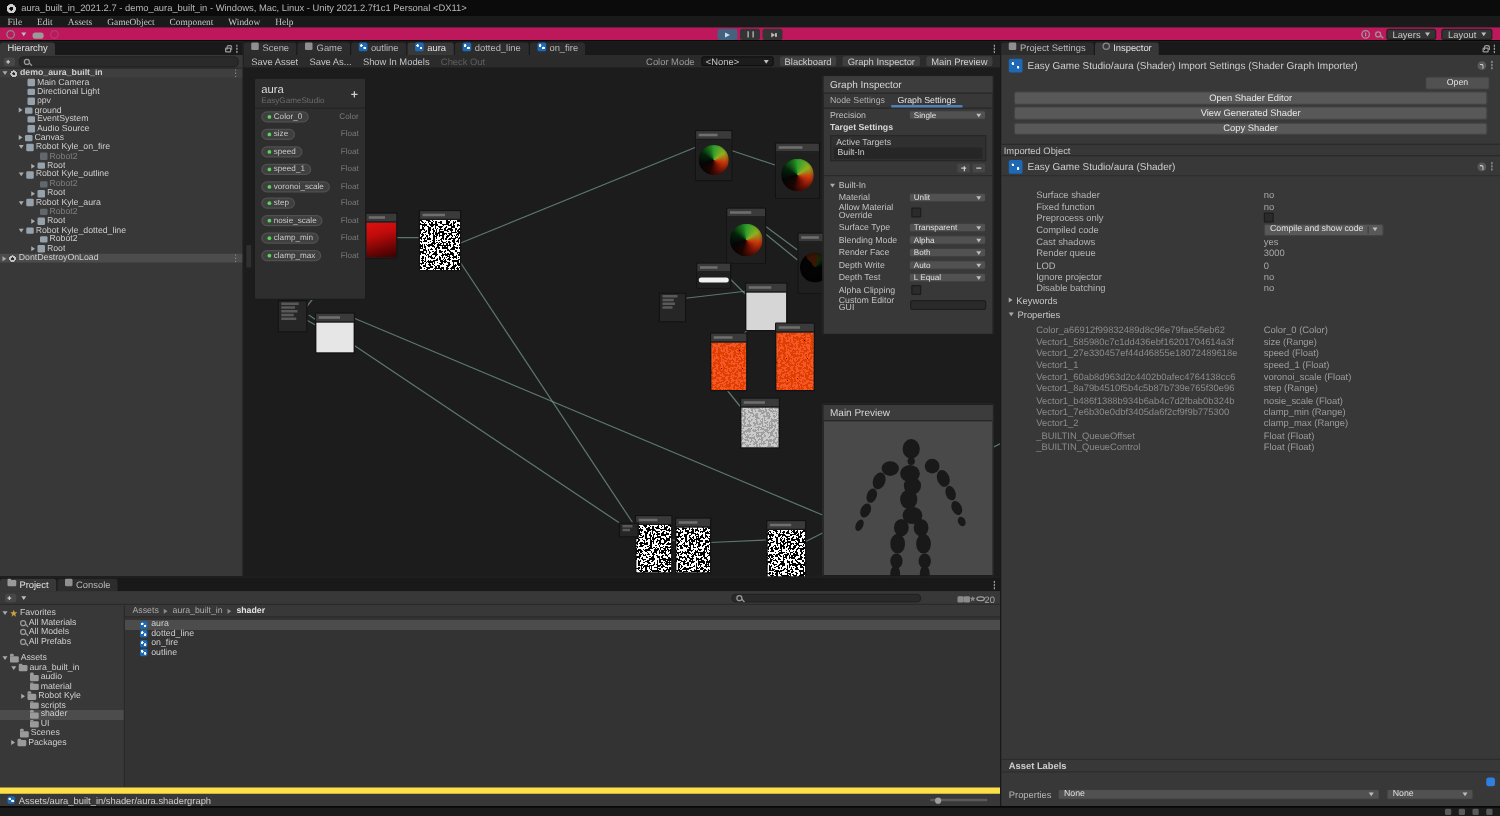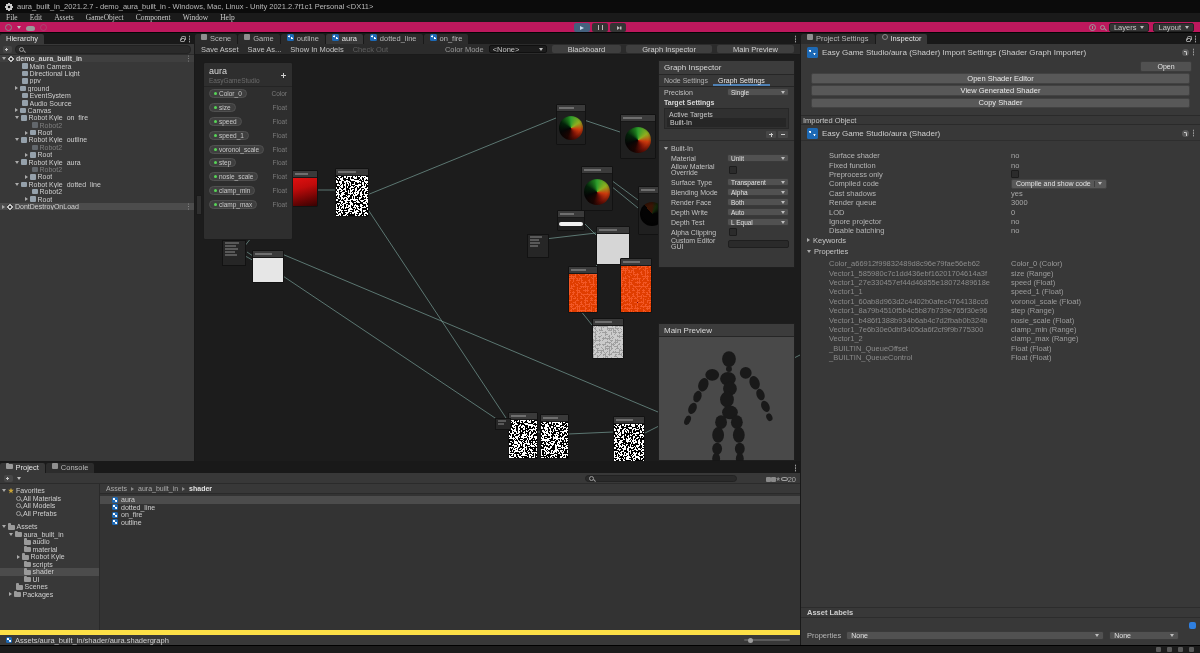--- a/index.html
+++ b/index.html
@@ -62,21 +62,21 @@
   .arr-d{width:0;height:0;border-left:2.5px solid transparent;border-right:2.5px solid transparent;border-top:3.5px solid #ababab;flex:none;}
   .arr-r{width:0;height:0;border-top:2.5px solid transparent;border-bottom:2.5px solid transparent;border-left:3.5px solid #ababab;flex:none;}
   .ico-go{width:5.5px;height:5.5px;background:#95a1ab;border-radius:1px;flex:none;}
   .ico-scene{width:6px;height:6px;border-radius:50%;flex:none;background:radial-gradient(circle,#2b2b2b 0 1px,#c4c4c4 1.2px 2.6px,#2b2b2b 2.8px);}
 
   
   .graph{position:absolute;left:195px;top:33px;width:605px;height:428px;}
   .gtoolbar{position:absolute;left:0;top:11px;right:0;height:11px;background:#2b2b2b;border-bottom:1px solid #1a1a1a;display:flex;align-items:center;gap:9px;padding:0 6px;box-sizing:border-box;color:#c4c4c4;}
   .gt-dis{color:#5f5f5f;}
   .gt-right{margin-left:auto;display:flex;align-items:center;gap:5px;}
-  .g-btn{height:8px;background:#3f3f3f;border-radius:2px;padding:0 16px;display:flex;align-items:center;color:#d0d0d0;}
+  .g-btn{height:8px;background:#3f3f3f;border-radius:2px;padding:0 4px;display:flex;align-items:center;color:#d0d0d0;}
   .cm-drop{height:8px;background:#1c1c1c;border:1px solid #101010;border-radius:2px;display:flex;align-items:center;gap:8px;padding:0 3px;min-width:58px;justify-content:space-between;box-sizing:border-box;}
   .canvas{position:absolute;left:0;top:22px;width:605px;height:406px;background:#1c1c1c;overflow:hidden;}
   .edges{position:absolute;left:0;top:0;z-index:1;}
   .mini-stack{position:absolute;left:1px;top:140px;width:4px;height:18px;background:#2f2f2f;border:1px solid #1a1a1a;z-index:1;}
 
   
   .node{position:absolute;z-index:2;background:#2d2d2d;border:1px solid #121212;border-radius:1px;}
   .nhead{height:6px;background:#3a3a3a;border-bottom:1px solid #181818;position:relative;}
   .nhead::after{content:"";position:absolute;left:2px;top:2px;width:55%;height:1.5px;background:#9a9a9a;opacity:.55;}
   .nprev{position:relative;background:#1f1f1f;display:flex;align-items:center;justify-content:center;overflow:hidden;}

